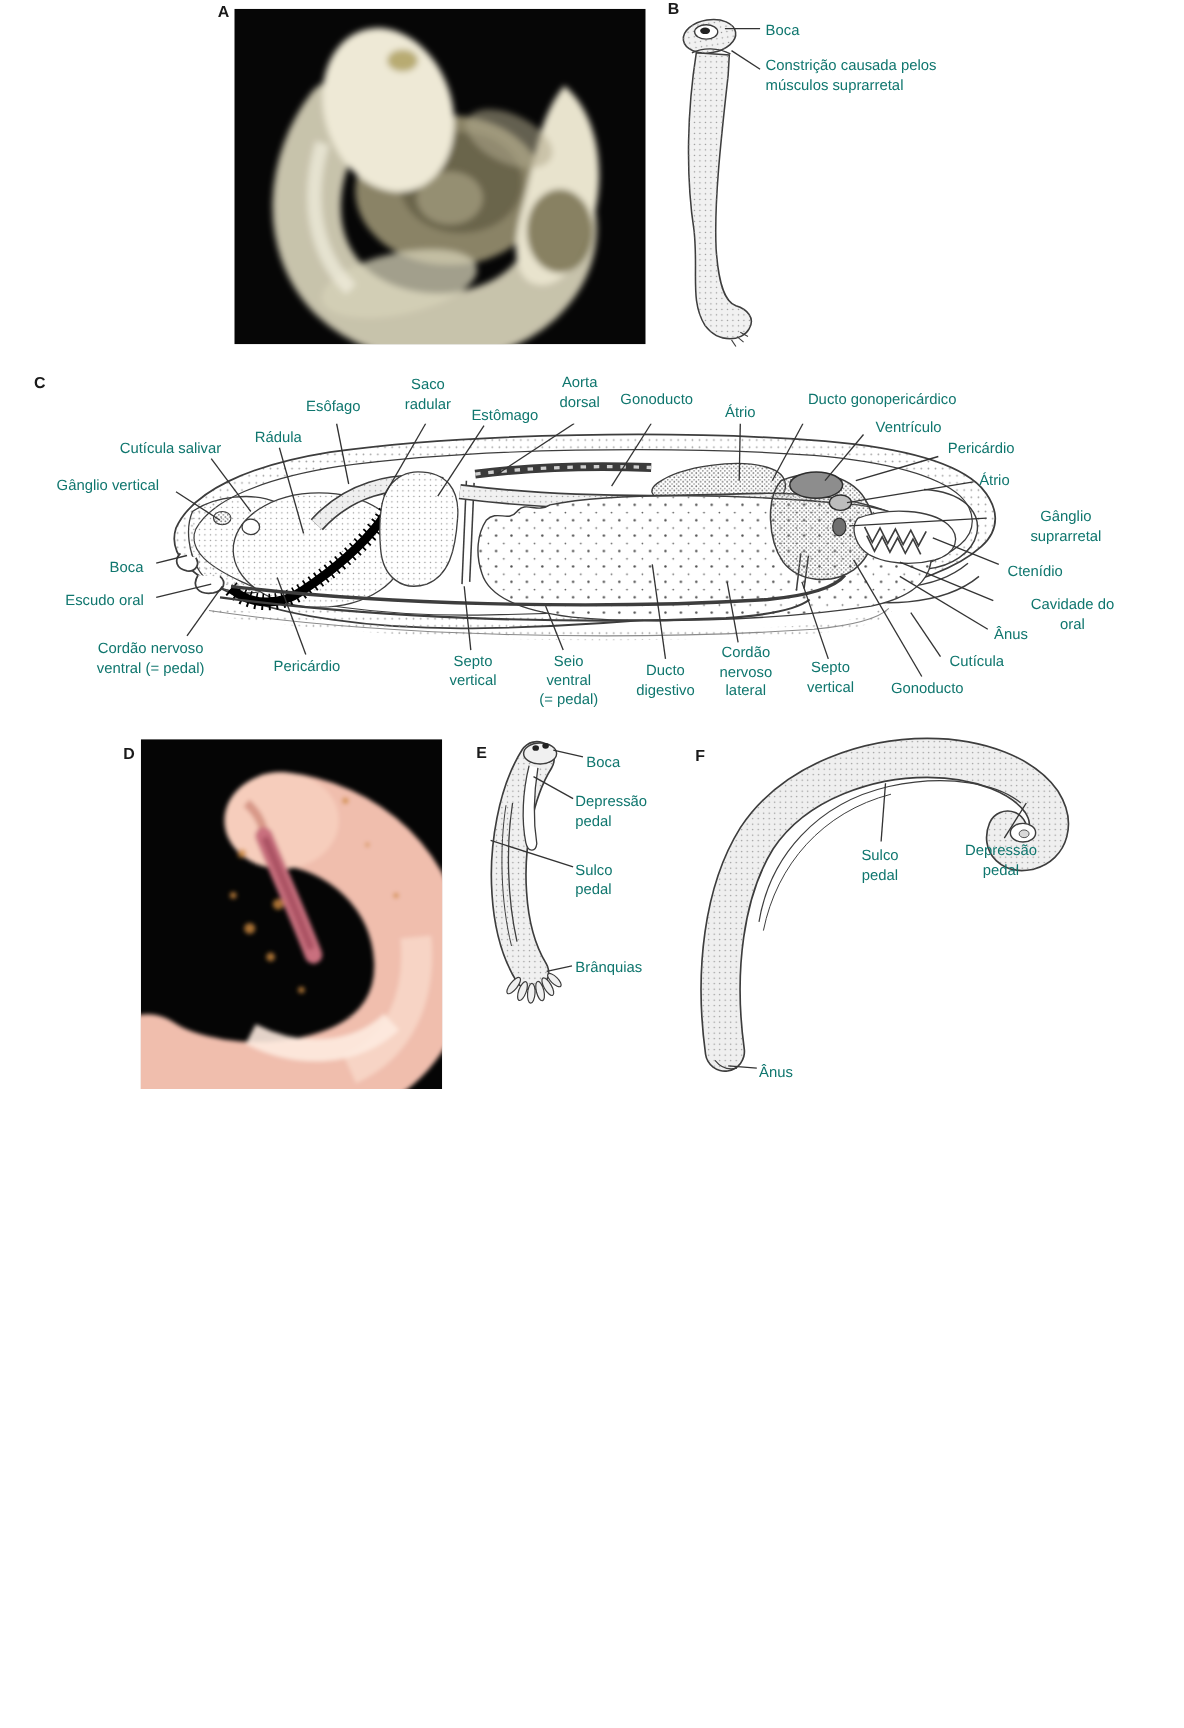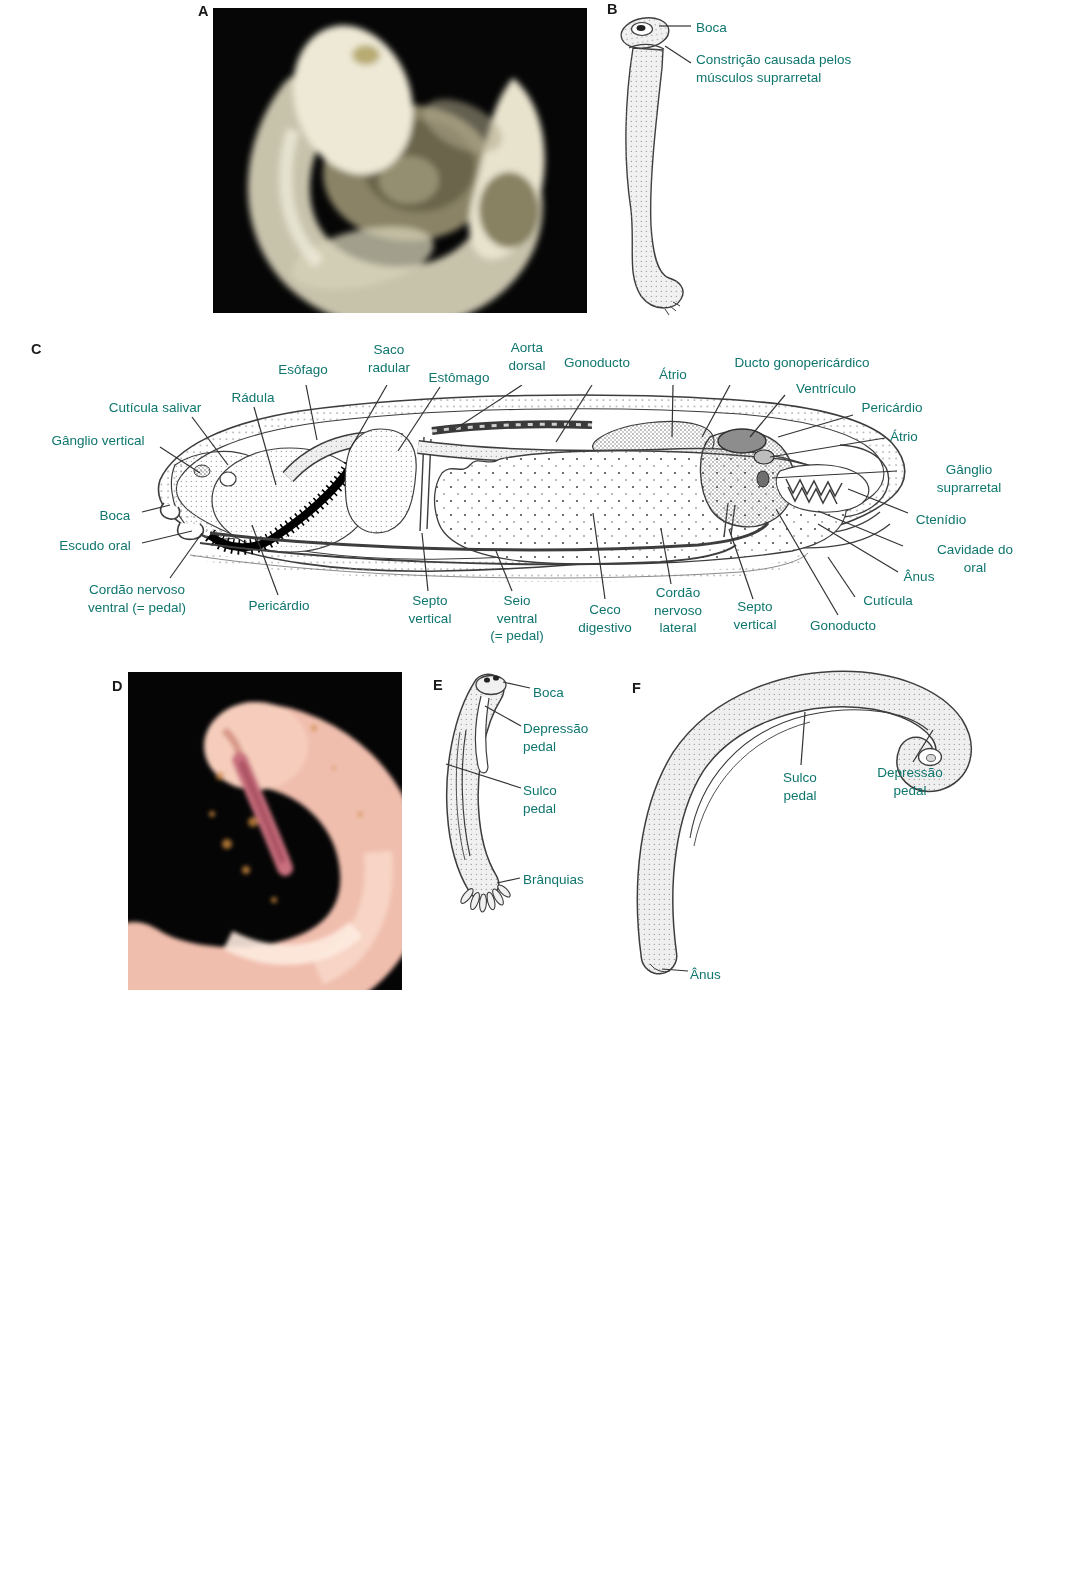--- a/index.html
+++ b/index.html
@@ -230,21 +230,21 @@
   <span class="lbl" style="left:941px;top:511px">Ctenídio</span>
   <span class="lbl" style="left:975px;top:541px">Cavidade do oral</span>
   <span class="lbl" style="left:919px;top:568px">Ânus</span>
   <span class="lbl" style="left:888px;top:592px">Cutícula</span>
   <span class="lbl" style="left:843px;top:617px">Gonoducto</span>
   <span class="lbl" style="left:755px;top:598px">Septo
 vertical</span>
   <span class="lbl" style="left:678px;top:584px">Cordão
 nervoso
 lateral</span>
-  <span class="lbl" style="left:605px;top:601px">Ceco
+  <span class="lbl" style="left:605px;top:601px">Ducto
 digestivo</span>
   <span class="lbl" style="left:517px;top:592px">Seio
 ventral
 (= pedal)</span>
   <span class="lbl" style="left:430px;top:592px">Septo
 vertical</span>
 
   <span class="plet" style="left:112px;top:679px">D</span>
   <svg class="panel" style="left:128px;top:672px" width="274" height="318" viewBox="0 0 274 318">
     <rect width="274" height="318" fill="#050505"></rect>

